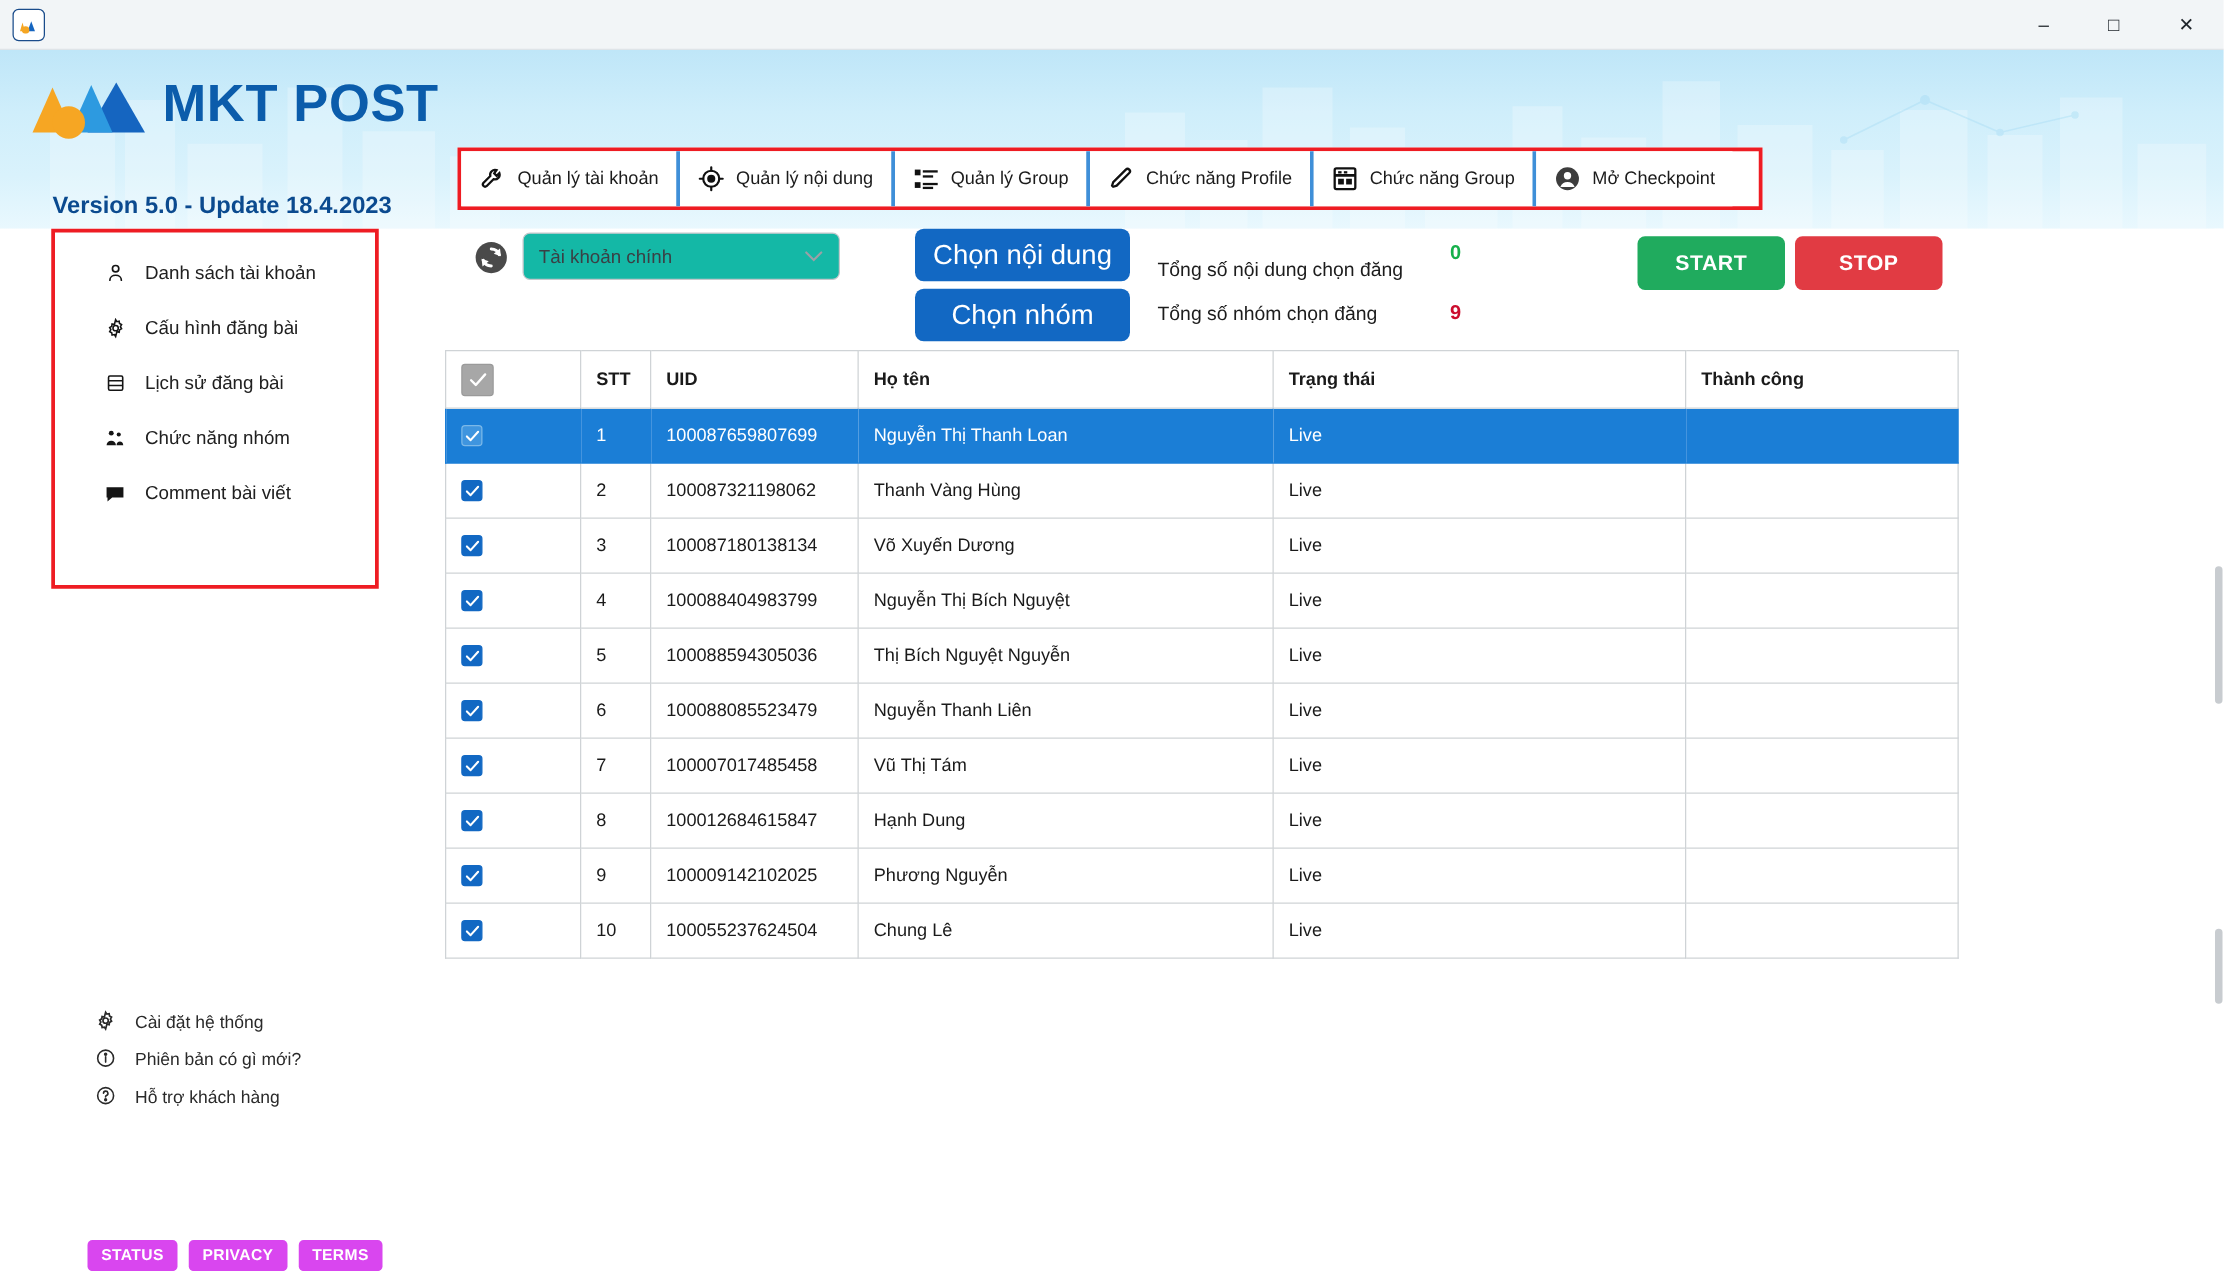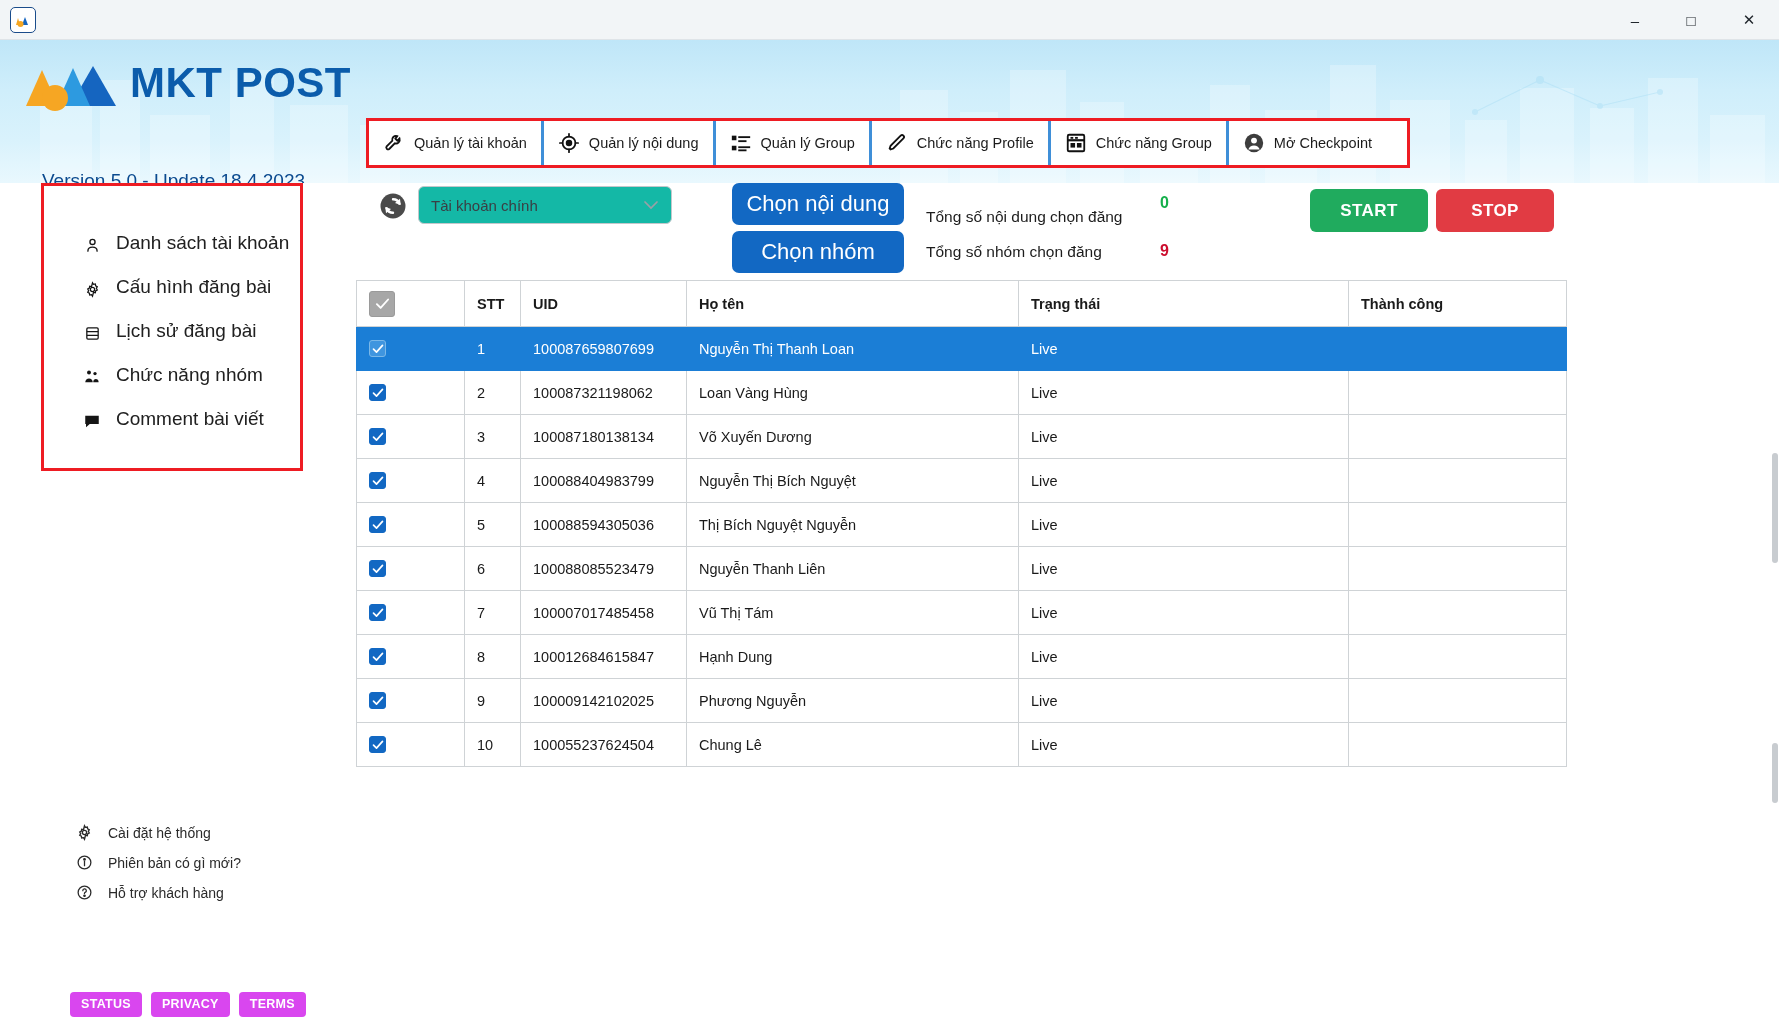--- a/index.html
+++ b/index.html
@@ -55,22 +55,22 @@
   }
   .brand {
     position: absolute; left: 24px; top: 14px;
     display: flex; align-items: center; gap: 8px;
   }
   .brand-text {
     font-size: 42px; font-weight: bold; color: #0b5cab;
     letter-spacing: .5px;
   }
   .version {
-    position: absolute; left: 42px; top: 130px;
-    font-size: 19px; font-weight: normal; color: #0b4a8f;
+    position: absolute; left: 42px; top: 114px;
+    font-size: 19px; font-weight: bold; color: #0b4a8f;
   }
 
   
   .tabbar {
     position: absolute; left: 366px; top: 118px;
     width: 1044px; height: 50px;
     background: #ffffff;
     border: 3px solid #ee1c23;
     display: flex; align-items: stretch;
     z-index: 6;
@@ -93,29 +93,29 @@
     width: 356px; height: 834px;
     background: #ffffff;
   }
   .side-menu {
     position: absolute; left: 41px; top: 0px;
     width: 262px; height: 288px;
     border: 3px solid #ee1c23;
     padding-top: 24px;
   }
   .side-item {
-    display: flex; align-items: flex-end; gap: 14px;
+    display: flex; align-items: flex-start; gap: 14px;
     height: 44px; padding-left: 38px;
-    font-size: 19px; color: #202020;
+    font-size: 15px; color: #202020;
   }
   .side-item .sicon {
     width: 20px; display: flex; align-items: center; justify-content: center;
   }
   .side-bottom {
-    position: absolute; left: 74px; bottom: 116px;
+    position: absolute; left: 74px; bottom: 132px;
     display: flex; flex-direction: column; gap: 13px;
   }
   .side-b-item {
     display: flex; align-items: center; gap: 14px;
     font-size: 14px; color: #2a2a2a;
   }
   .side-b-item .sicon { width: 20px; display:flex; align-items:center; justify-content:center;}
   .pill-row {
     position: absolute; left: 70px; bottom: 0px;
     display: flex; gap: 9px;
@@ -544,21 +544,21 @@
               <td class="c-ok"></td>
             </tr>
             <tr>
               <td class="c-check"><span class="cbx">
                   <svg width="12" height="10" viewBox="0 0 16 12" fill="none" stroke="#fff" stroke-width="2.2" stroke-linecap="round" stroke-linejoin="round">
                     <path d="M2 6.2l4 4 8-9"></path>
                   </svg>
                 </span></td>
               <td class="c-stt">2</td>
               <td class="c-uid">100087321198062</td>
-              <td class="c-name">Loan Vàng Hùng</td>
+              <td class="c-name">Thanh Vàng Hùng</td>
               <td class="c-status">Live</td>
               <td class="c-ok"></td>
             </tr>
             <tr>
               <td class="c-check"><span class="cbx">
                   <svg width="12" height="10" viewBox="0 0 16 12" fill="none" stroke="#fff" stroke-width="2.2" stroke-linecap="round" stroke-linejoin="round">
                     <path d="M2 6.2l4 4 8-9"></path>
                   </svg>
                 </span></td>
               <td class="c-stt">3</td>

